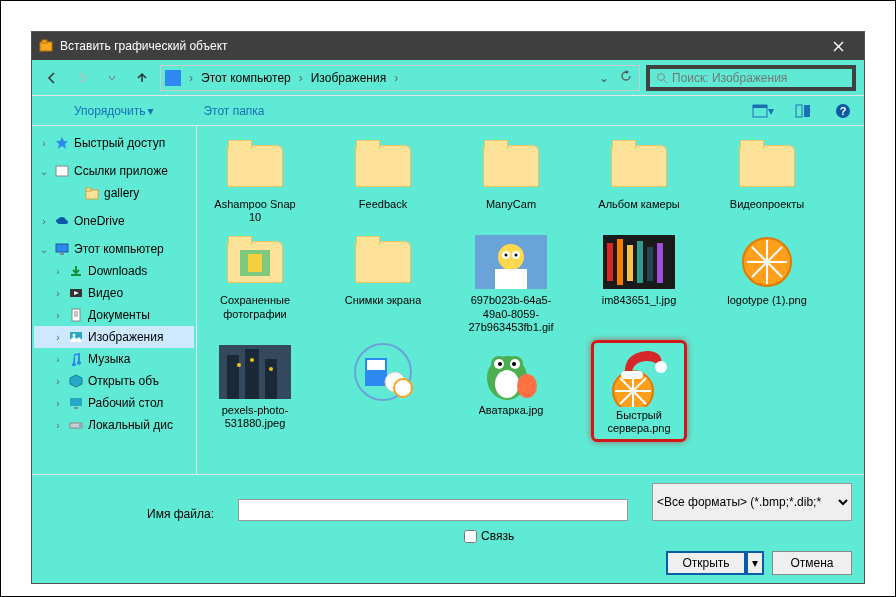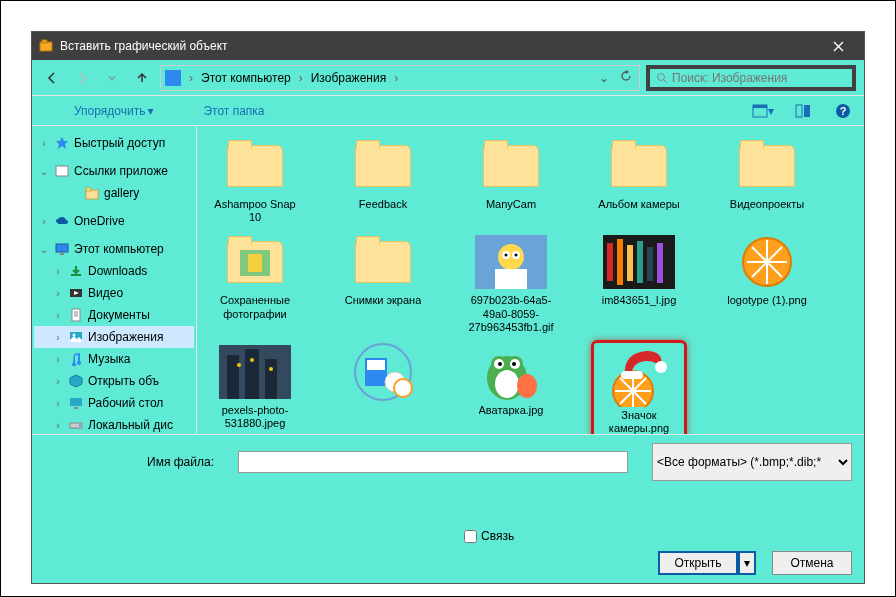--- a/index.html
+++ b/index.html
@@ -35,26 +35,26 @@
 .tree .spacer6 { height:6px; }
 .content { flex:1; padding: 8px 10px; overflow:auto; }
 .grid { display:flex; flex-wrap:wrap; gap: 4px 32px; align-content:flex-start; }
 .item { width: 96px; display:flex; flex-direction:column; align-items:center; font-size:11px; text-align:center; cursor:pointer; padding:2px;}
 .item .thumb { width:72px; height:60px; display:flex; align-items:center; justify-content:center; margin-bottom:2px; position:relative;}
 .item .label { line-height:1.2; word-break:break-word; max-height:40px; overflow:hidden;}
 .folder-shape { width:56px; height:42px; background:#ffe29a; border-radius:2px 6px 2px 2px; position:relative; border:1px solid #e6c45e;}
 .folder-shape::before { content:""; position:absolute; top:-6px; left:0; width:22px; height:8px; background:#ffe29a; border:1px solid #e6c45e; border-bottom:none; border-radius:2px 2px 0 0;}
 .highlighted { border: 3px solid #d01818; border-radius: 6px; padding: 4px; box-shadow: 0 0 6px rgba(208,24,24,.6); }
 .bottom { border-top: 1px solid #e5e5e5; padding: 8px 12px; font-size:12px; }
-.row { display:flex; align-items:center; gap:24px; margin-bottom:8px; }
+.row { display:flex; align-items:flex-end; gap:24px; margin-bottom:8px; }
 .row .lbl { width: 170px; text-align:right; }
 .row input[type=text] { flex:1; height:22px; border:1px solid #999; padding:0 4px; font-size:12px;}
 .row select { width: 200px; height:38px; border:1px solid #999; font-size:12px; }
-.row .chk { display:flex; align-items:center; gap:4px; margin-left: 420px; margin-top: 40px;}
-.btnrow { display:flex; justify-content:flex-end; gap:16px; align-items:center;}
+.row .chk { display:flex; align-items:center; gap:4px; margin-left: 420px;}
+.btnrow { display:flex; justify-content:flex-end; gap:8px; align-items:center;}
 .btnrow .btn { height:24px; min-width:80px; border:1px solid #888; background:#efefef; font-size:12px; cursor:pointer; display:flex; align-items:center; justify-content:center;}
 .btnrow .btn.primary { border:2px solid #0a5aa6; }
 .btnrow .split { width:18px; min-width:18px; border-left:1px solid #888;}
 .thumb svg { max-width:100%; max-height:100%; }
 </style>
 </head>
 <body>
 
 <div class="outer">
 <div class="window">
@@ -407,21 +407,21 @@
             <div class="item highlighted">
               <div class="thumb">
                 <svg width="72" height="66">
                   <circle cx="30" cy="44" r="20" fill="#ff9f1c" stroke="#e07b00" stroke-width="2"></circle>
                   <path d="M30 26 L30 62 M12 44 L48 44 M17 31 L43 57 M43 31 L17 57" stroke="#fff" stroke-width="2"></path>
                   <path d="M22 28 Q20 6 44 4 Q62 4 58 22 Q54 14 44 14 Q30 14 28 28 Z" fill="#d62828"></path>
                   <rect x="18" y="24" width="22" height="8" rx="4" fill="#fff"></rect>
                   <circle cx="58" cy="20" r="6" fill="#fff"></circle>
                 </svg>
               </div>
-              <div class="label">Значок камеры.png</div>
+              <div class="label">Быстрый сервера.png</div>
             </div>
           </div>
     </div>
   </div>
 
   <div class="bottom">
     <div class="row">
       <span class="lbl">Имя файла:</span>
       <input type="text" value="" style="">
       <select><option>&lt;Все форматы&gt; (*.bmp;*.dib;*</option></select>

